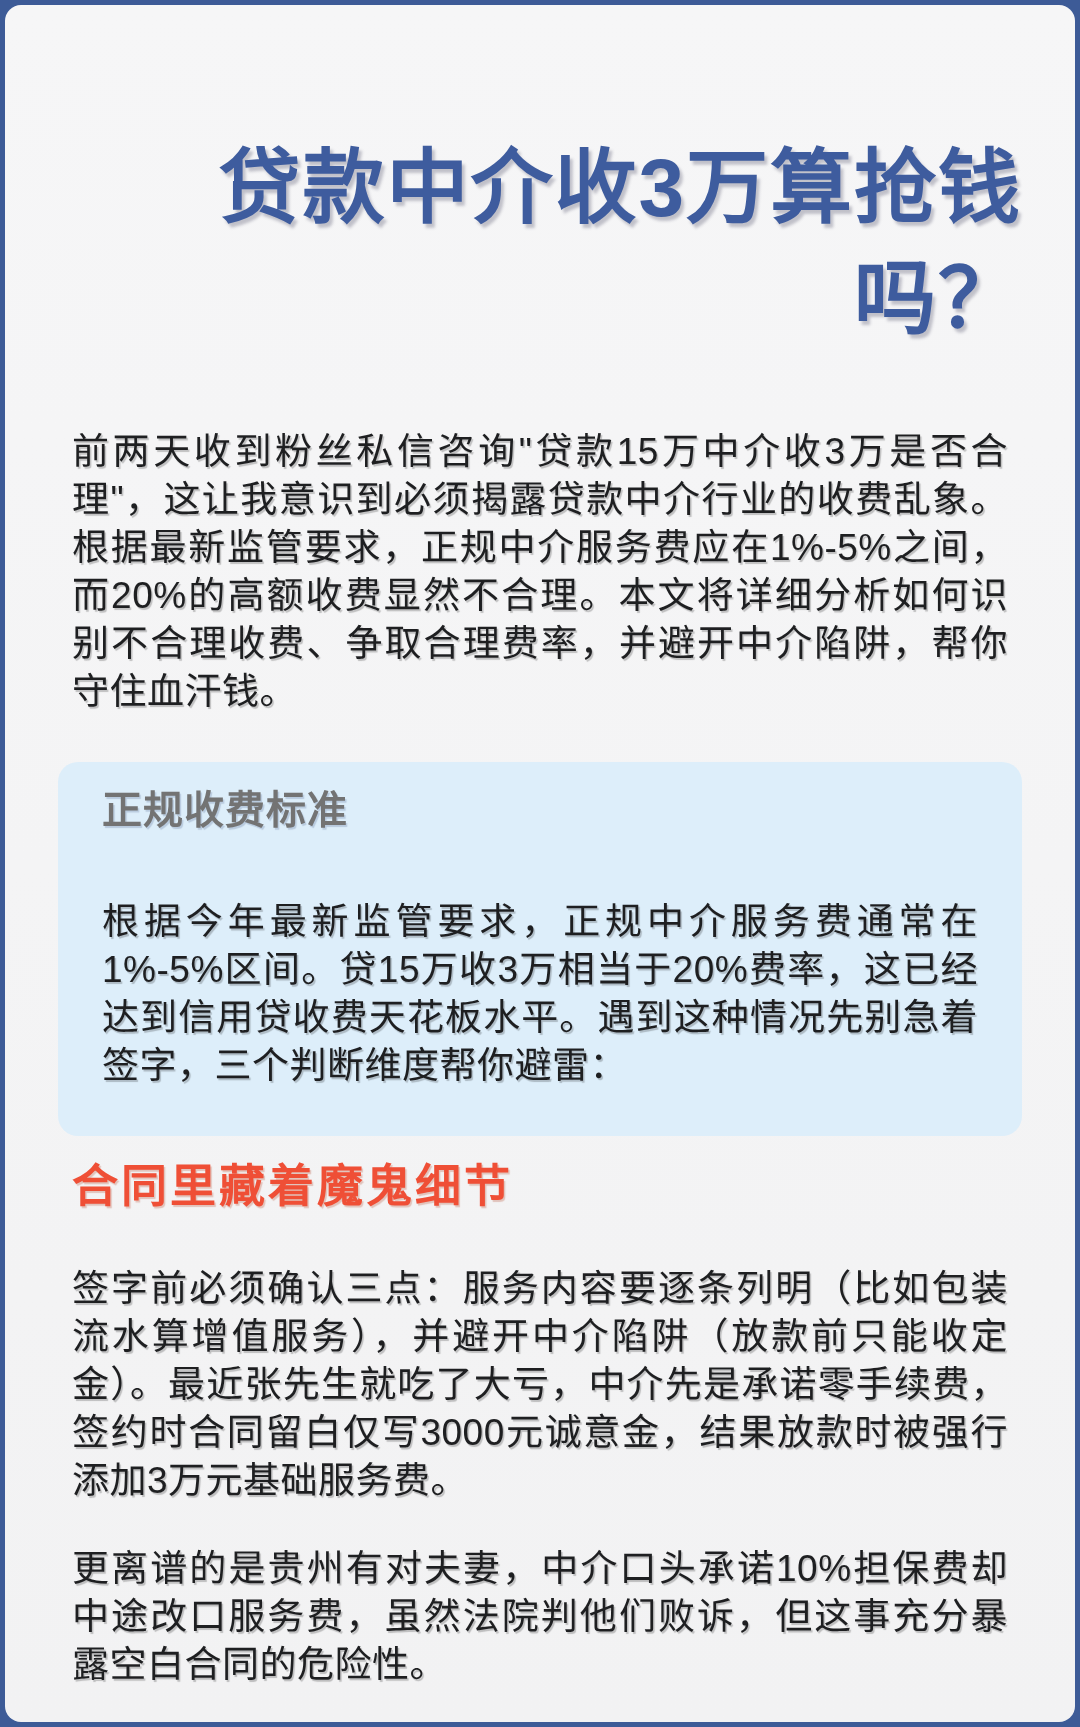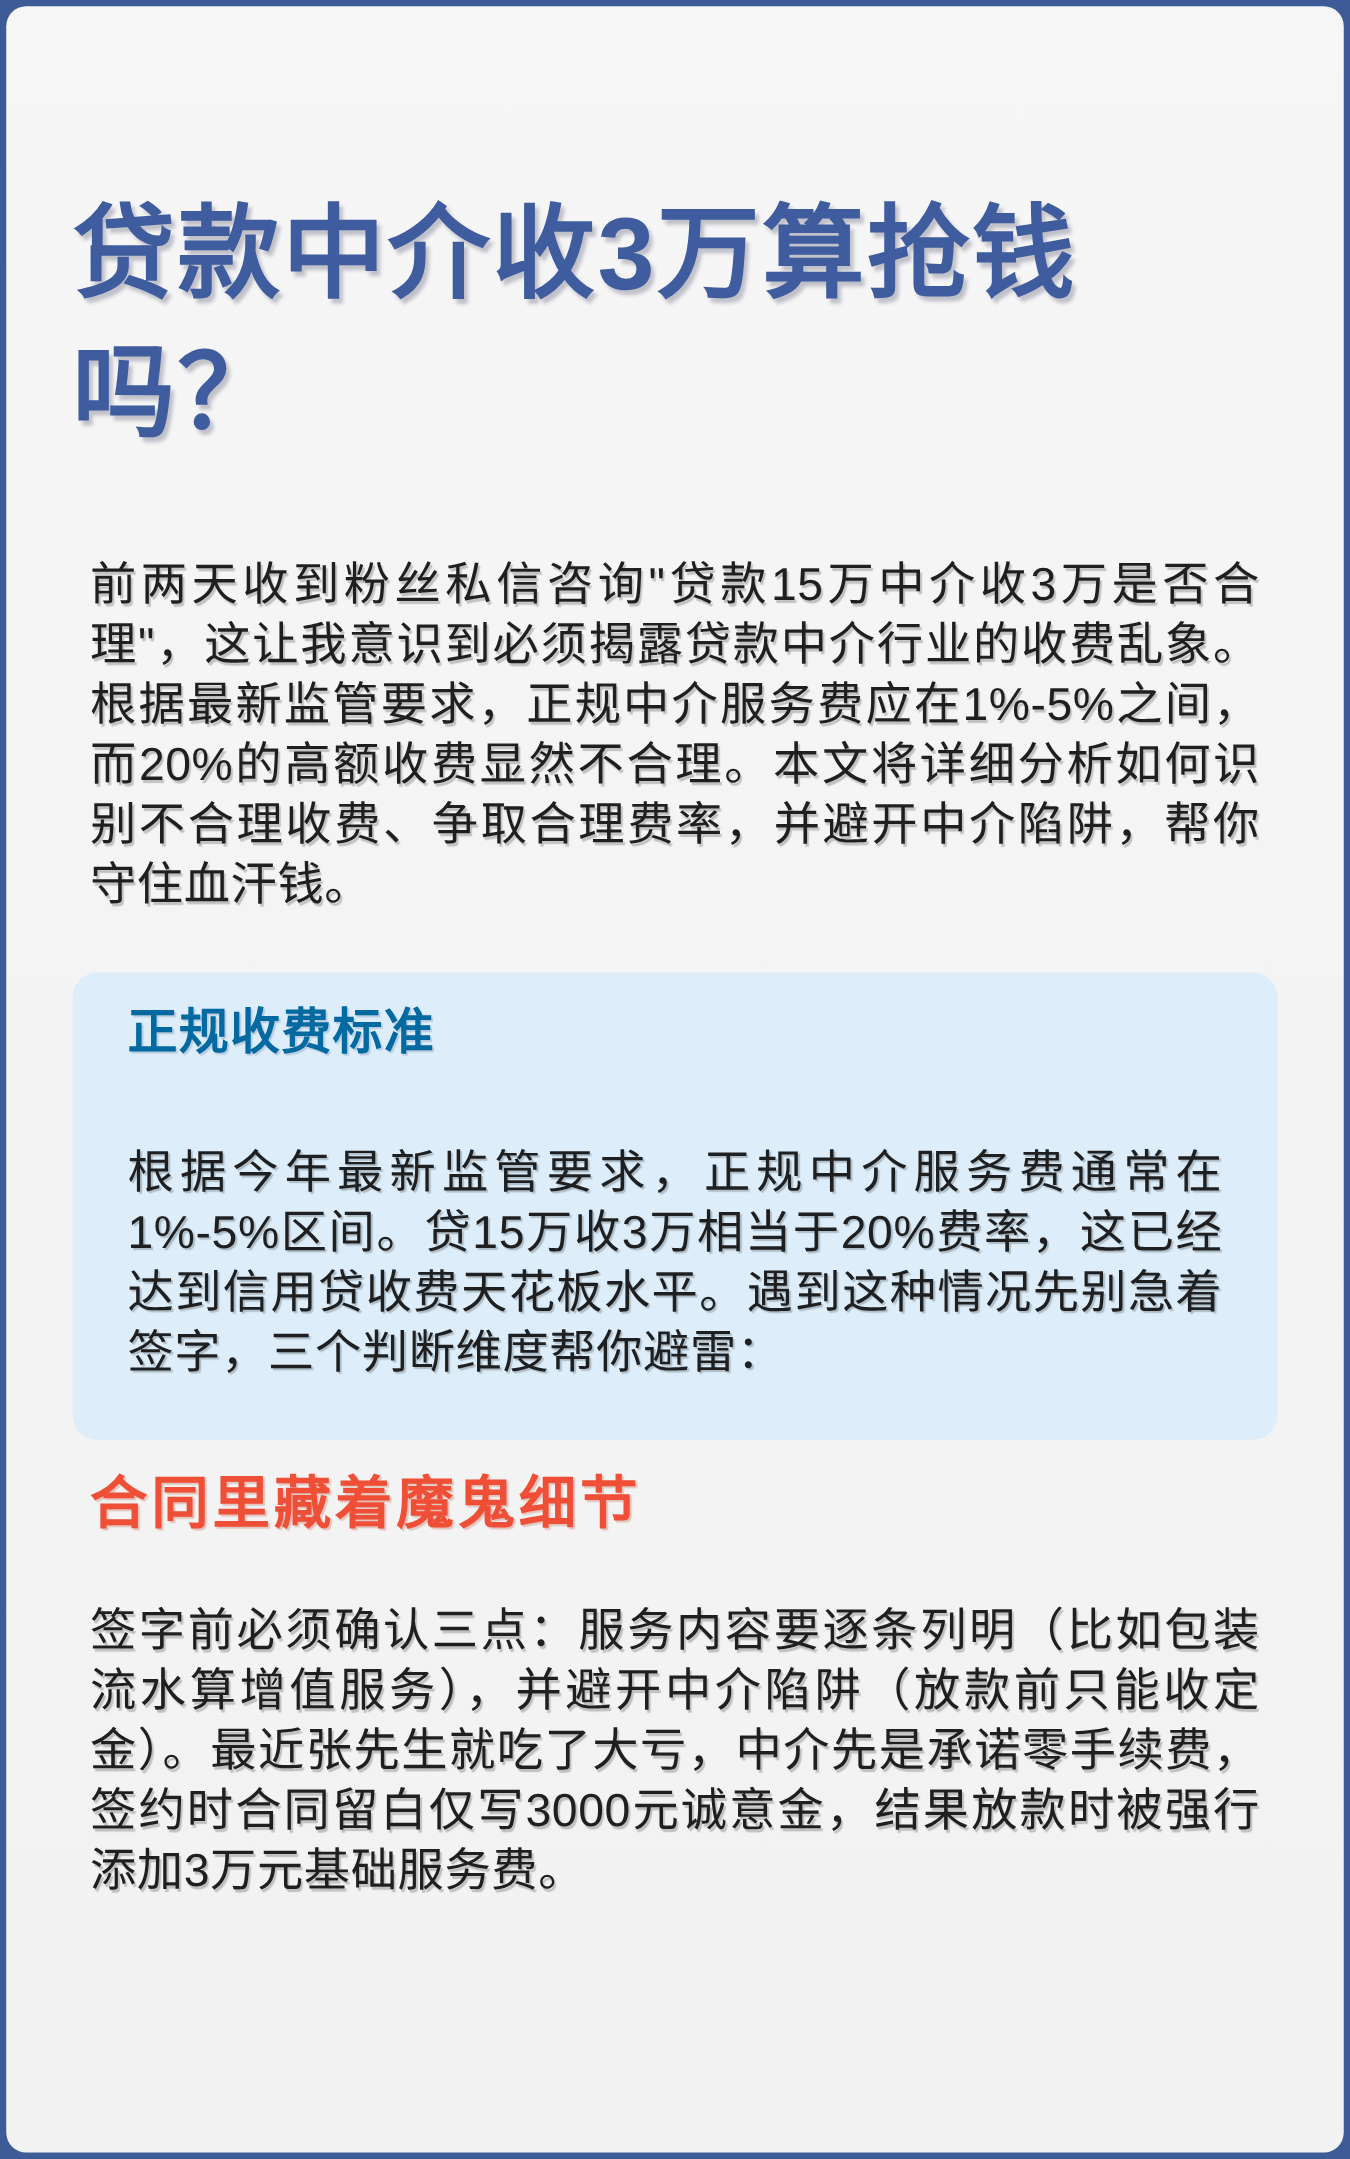--- a/index.html
+++ b/index.html
@@ -19,26 +19,26 @@
     left: 5px;
     top: 5px;
     width: 1070px;
     height: 1717px;
     background: linear-gradient(180deg, #f6f6f7 0%, #f2f2f3 100%);
     border-radius: 16px;
     padding: 0 53px;
     overflow: hidden;
   }
   .page-title {
-    margin: 16px auto;
+    margin: 0 auto;
     padding-top: 128px;
     font-size: 82px;
     line-height: 1.35;
     font-weight: 800;
-    text-align: left;
+    text-align: right;
     color: #3e5c9e;
     letter-spacing: 2px;
     text-shadow: 3px 4px 3px rgba(70, 70, 95, 0.30);
   }
   .body-text {
     margin: 0 14px;
     font-size: 37px;
     line-height: 48px;
     color: #1e1f21;
     text-align: justify;
@@ -53,21 +53,21 @@
     margin-top: 46px;
     background: #ddeefa;
     border-radius: 20px;
     padding: 24px 44px 46px 44px;
   }
   .info-box-heading {
     margin: 0;
     font-size: 40px;
     line-height: 48px;
     font-weight: 800;
-    color: #0369a1;
+    color: #737373;
     letter-spacing: 1px;
     text-shadow: 1.5px 2px 1px rgba(40, 60, 110, 0.20);
   }
   .info-box-body {
     margin: 64px 0 0 0;
   }
   .section-heading {
     margin: 23px 14px 0 14px;
     font-size: 46px;
     line-height: 1.2;
@@ -90,14 +90,15 @@
 
   <div class="info-box">
     <h2 class="info-box-heading">正规收费标准</h2>
     <p class="body-text info-box-body">根据今年最新监管要求，正规中介服务费通常在1%-5%区间。贷15万收3万相当于20%费率，这已经达到信用贷收费天花板水平。遇到这种情况先别急着签字，三个判断维度帮你避雷：</p>
   </div>
 
   <h2 class="section-heading">合同里藏着魔鬼细节</h2>
 
   <p class="body-text para-1">签字前必须确认三点：服务内容要逐条列明（比如包装流水算增值服务），并避开中介陷阱（放款前只能收定金）。最近张先生就吃了大亏，中介先是承诺零手续费，签约时合同留白仅写3000元诚意金，结果放款时被强行添加3万元基础服务费。</p>
 
+  <p class="body-text para-2">更离谱的是贵州有对夫妻，中介口头承诺10%担保费却中途改口服务费，虽然法院判他们败诉，但这事充分暴露空白合同的危险性。</p>
 
 </div>
 
 </body></html>

